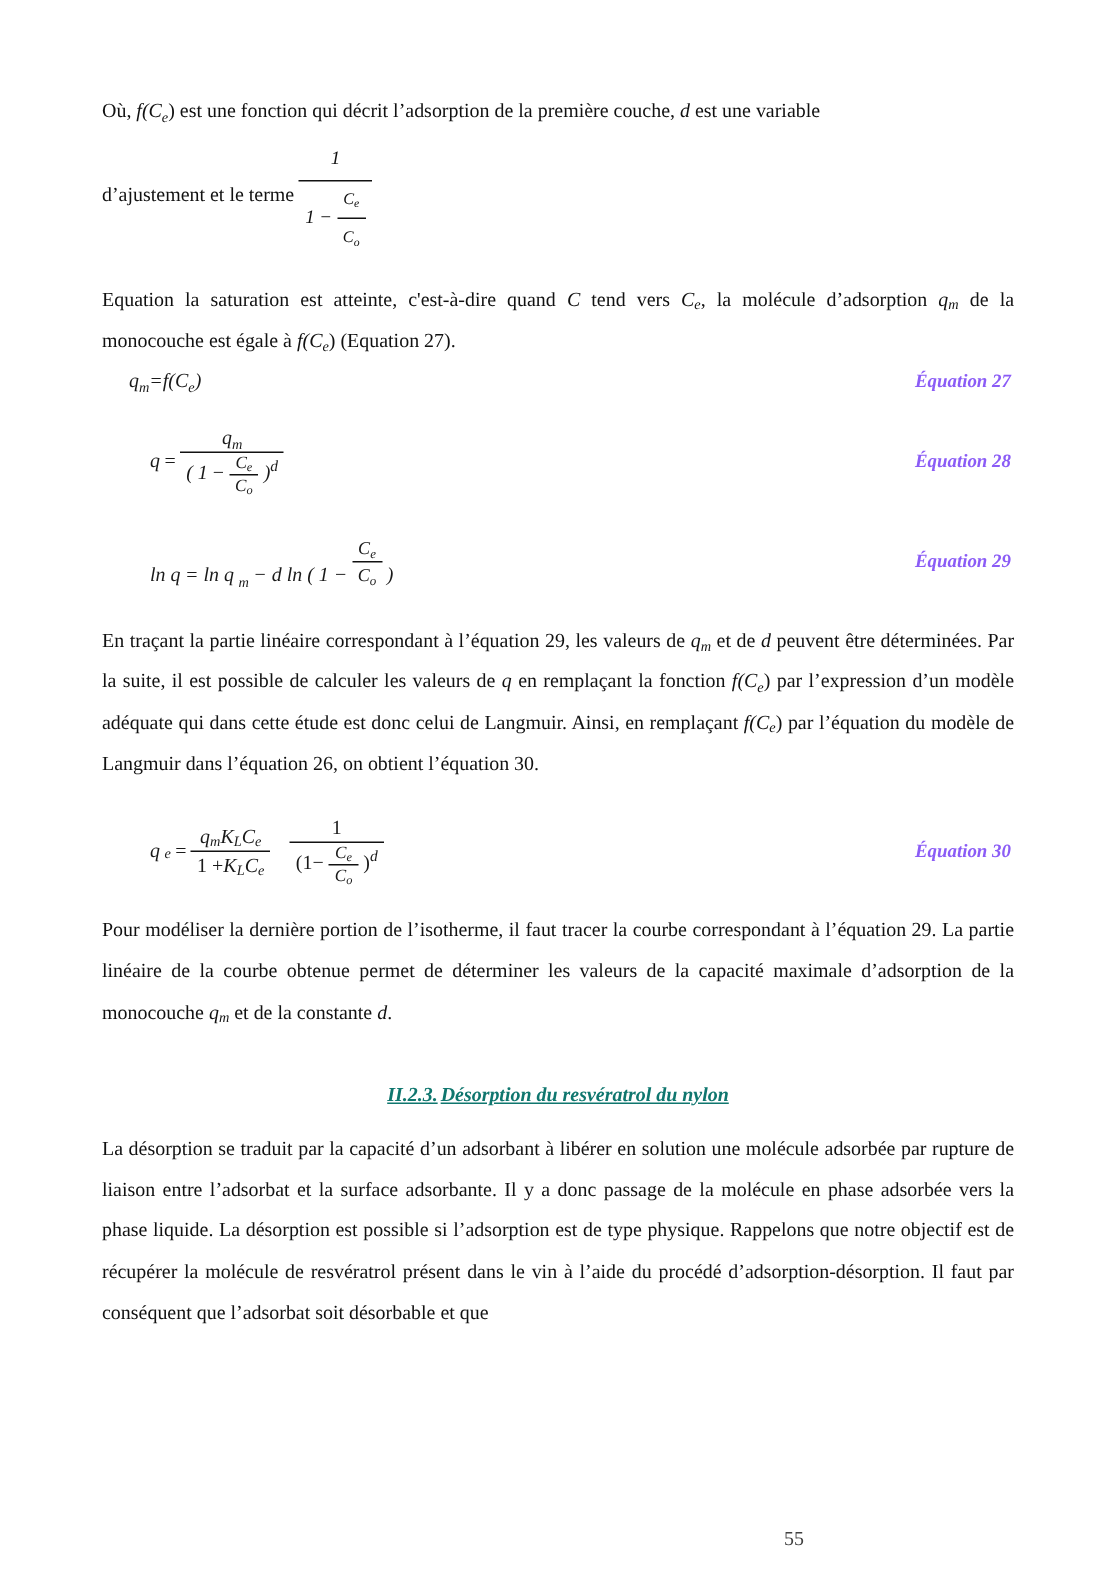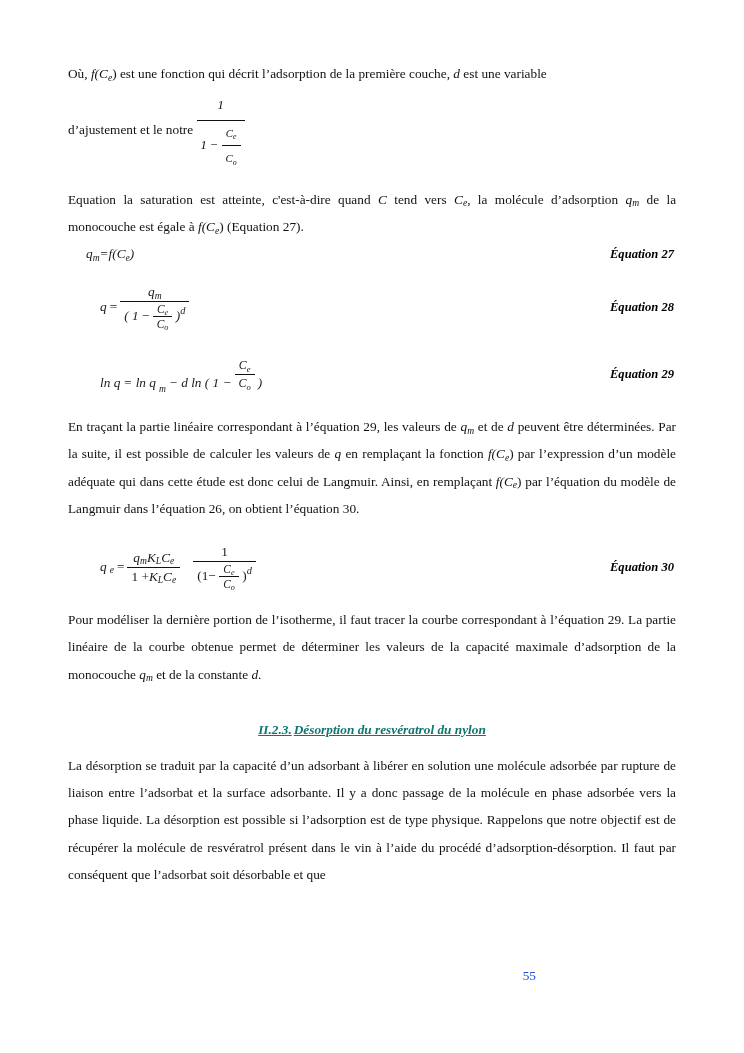--- a/index.html
+++ b/index.html
@@ -53,21 +53,21 @@
   .eq-body {
     font-size: 13.3px;
     font-style: italic;
     padding-left: 18px;
   }
   .eq-label {
     font-size: 12.6px;
     font-style: italic;
     font-weight: bold;
     white-space: nowrap;
-    color: #000000;
+    color: #8b5cf6;
     padding-right: 2px;
   }
   
   .frac {
     display: inline-block;
     vertical-align: middle;
     text-align: center;
     font-style: italic;
   }
   .frac > .num {
@@ -108,41 +108,41 @@
   .section-heading .num {
     text-decoration: underline;
     margin-right: 2px;
   }
   .section-heading .title {
     text-decoration: underline;
   }
   .page-number {
     position: absolute;
     right: 68px;
-    top: 968px;
-    font-size: 13.3px;
-    color: #1d4ed8;
+    top: 1018px;
+    font-size: 13.3px;
+    color: #404040;
   }
   .spacer-sm { height: 10px; }
   .spacer-md { height: 16px; }
 </style>
 </head>
 <body>
 
 <div class="page">
   <div class="content">
 
     <p class="body-text tight">
       <span>Où,</span>
       <span class="it"><span>f(C</span><sub>e</sub></span><span>) est une fonction qui décrit l’adsorption de la première couche,</span>
       <span class="it">d</span>
       <span>est une variable</span>
     </p>
     <p class="body-text">
-      <span>d’ajustement et le notre</span>
+      <span>d’ajustement et le terme</span>
       <span class="inline-frac-wrap">
         <span class="frac" style="font-size:12.6px;">
           <span class="num">1</span>
           <span class="den">
             <span>1 −</span>
             <span class="frac small-frac" style="vertical-align:middle;">
               <span class="num"><span>C</span><sub>e</sub></span>
               <span class="den"><span>C</span><sub>o</sub></span>
             </span>
           </span>

